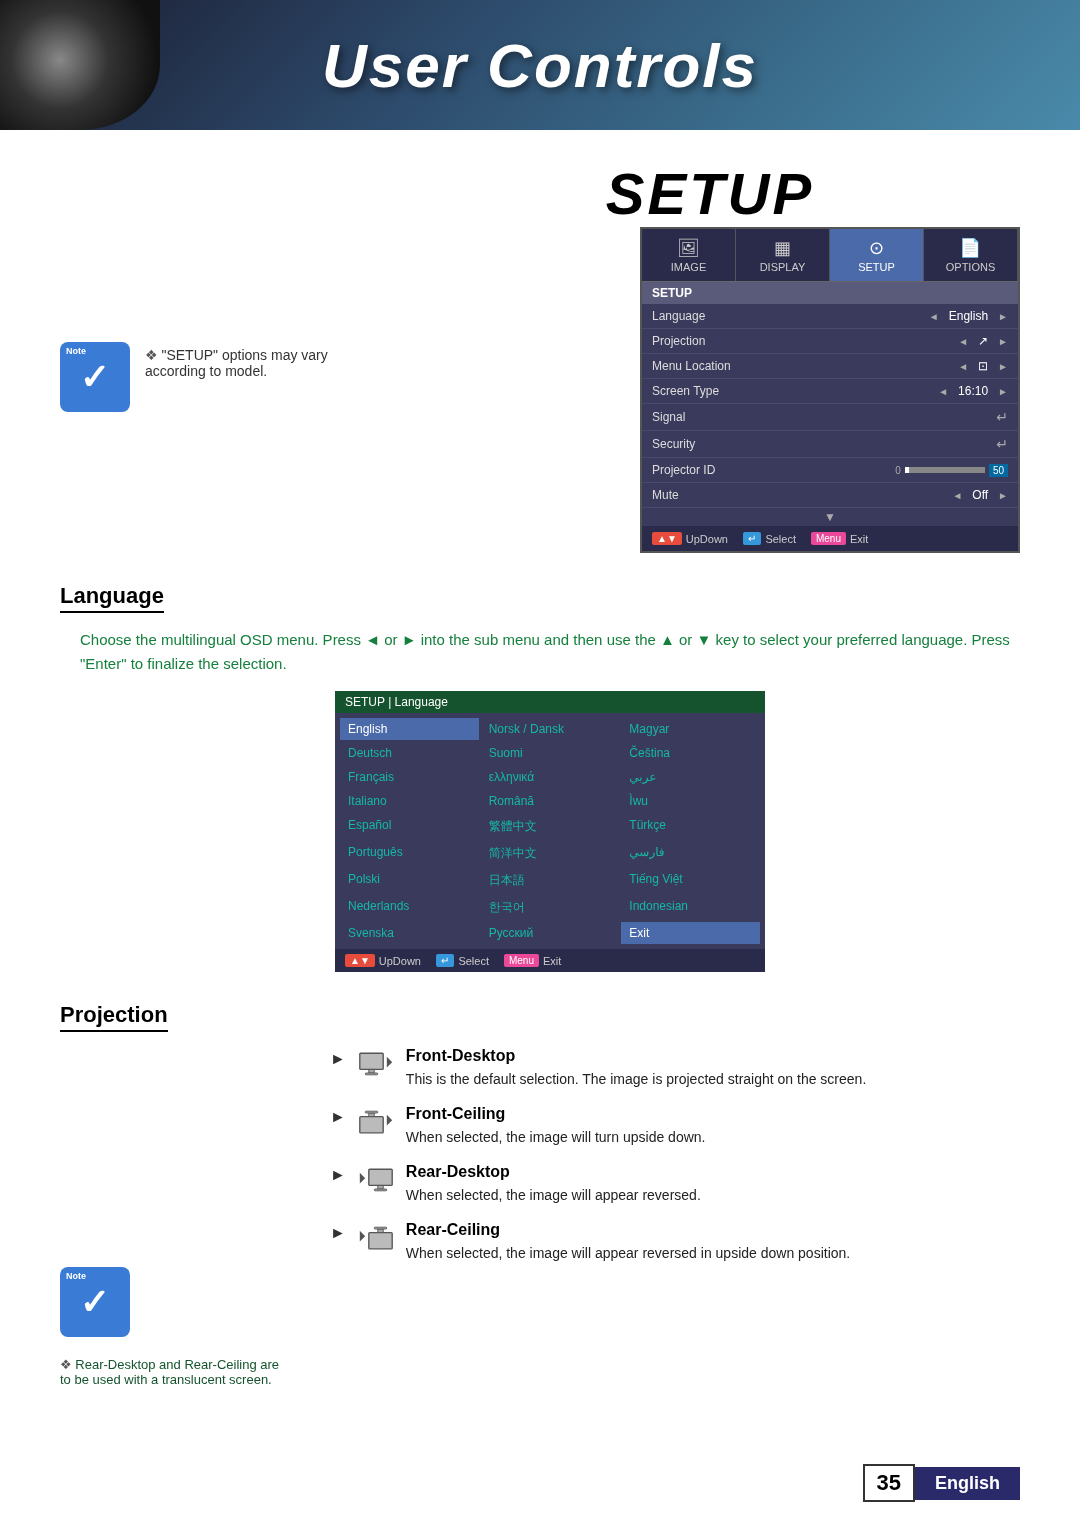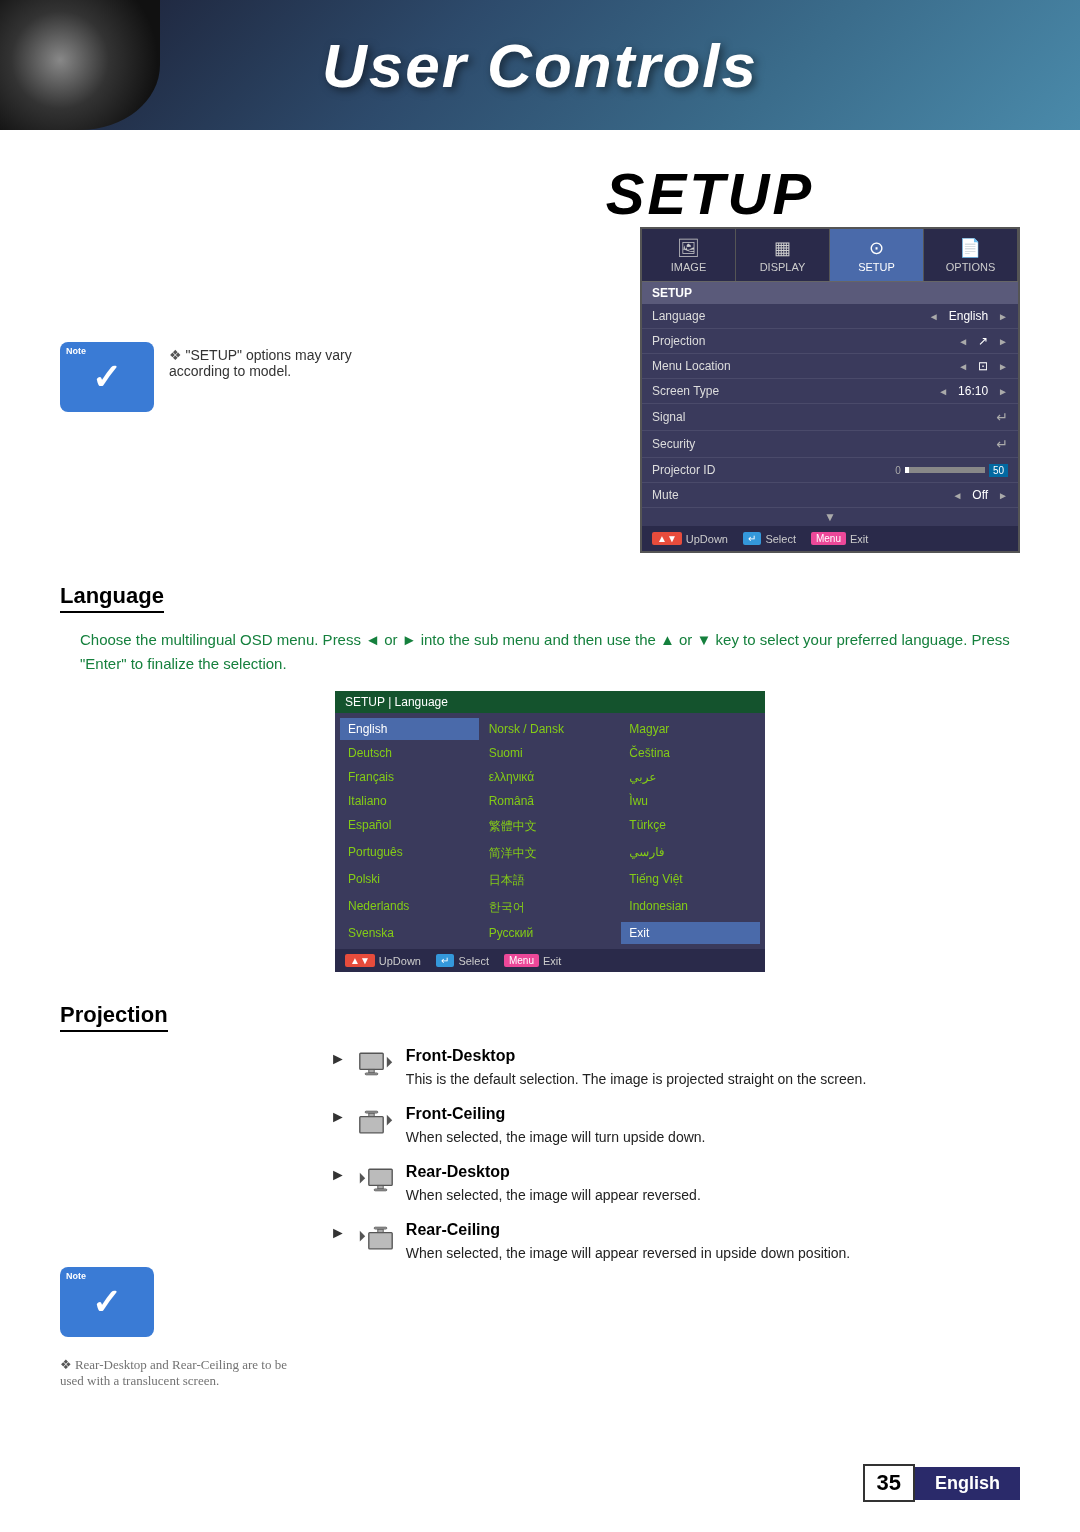--- a/index.html
+++ b/index.html
@@ -174,21 +174,21 @@
     .osd-footer-key.gray { background: #ec4899; }
 
     
     .note-box {
       display: flex;
       align-items: flex-start;
       gap: 15px;
       margin: 20px 0;
     }
     .note-icon {
-      width: 94px;
+      width: 70px;
       height: 70px;
       background: #3a7bd5;
       border-radius: 8px;
       display: flex;
       align-items: center;
       justify-content: center;
       flex-shrink: 0;
       position: relative;
     }
     .note-icon::before {
@@ -260,21 +260,21 @@
     }
     .lang-grid {
       display: grid;
       grid-template-columns: repeat(3, 1fr);
       padding: 5px;
       gap: 2px;
     }
     .lang-cell {
       padding: 4px 8px;
       font-size: 12px;
-      color: #84cc16;
+      color: #14b8a6;
     }
     .lang-cell.highlight {
       background: #4a6aaa;
       color: #fff;
     }
     .lang-table-footer {
       display: flex;
       padding: 5px 10px;
       gap: 15px;
       background: #2a2a4a;
@@ -354,22 +354,21 @@
     }
     .proj-left {
       flex: 0 0 230px;
     }
     .proj-right {
       flex: 1;
     }
 
     .proj-note-items {
       font-size: 13px;
-      color: #737373;
-      font-family: Liberation Serif, serif;
+      color: #14532d;
     }
     .proj-note-items ul {
       list-style: none;
       padding: 0;
     }
     .proj-note-items ul li {
       margin-bottom: 5px;
     }
     .proj-note-items ul li::before {
       content: "❖ ";

